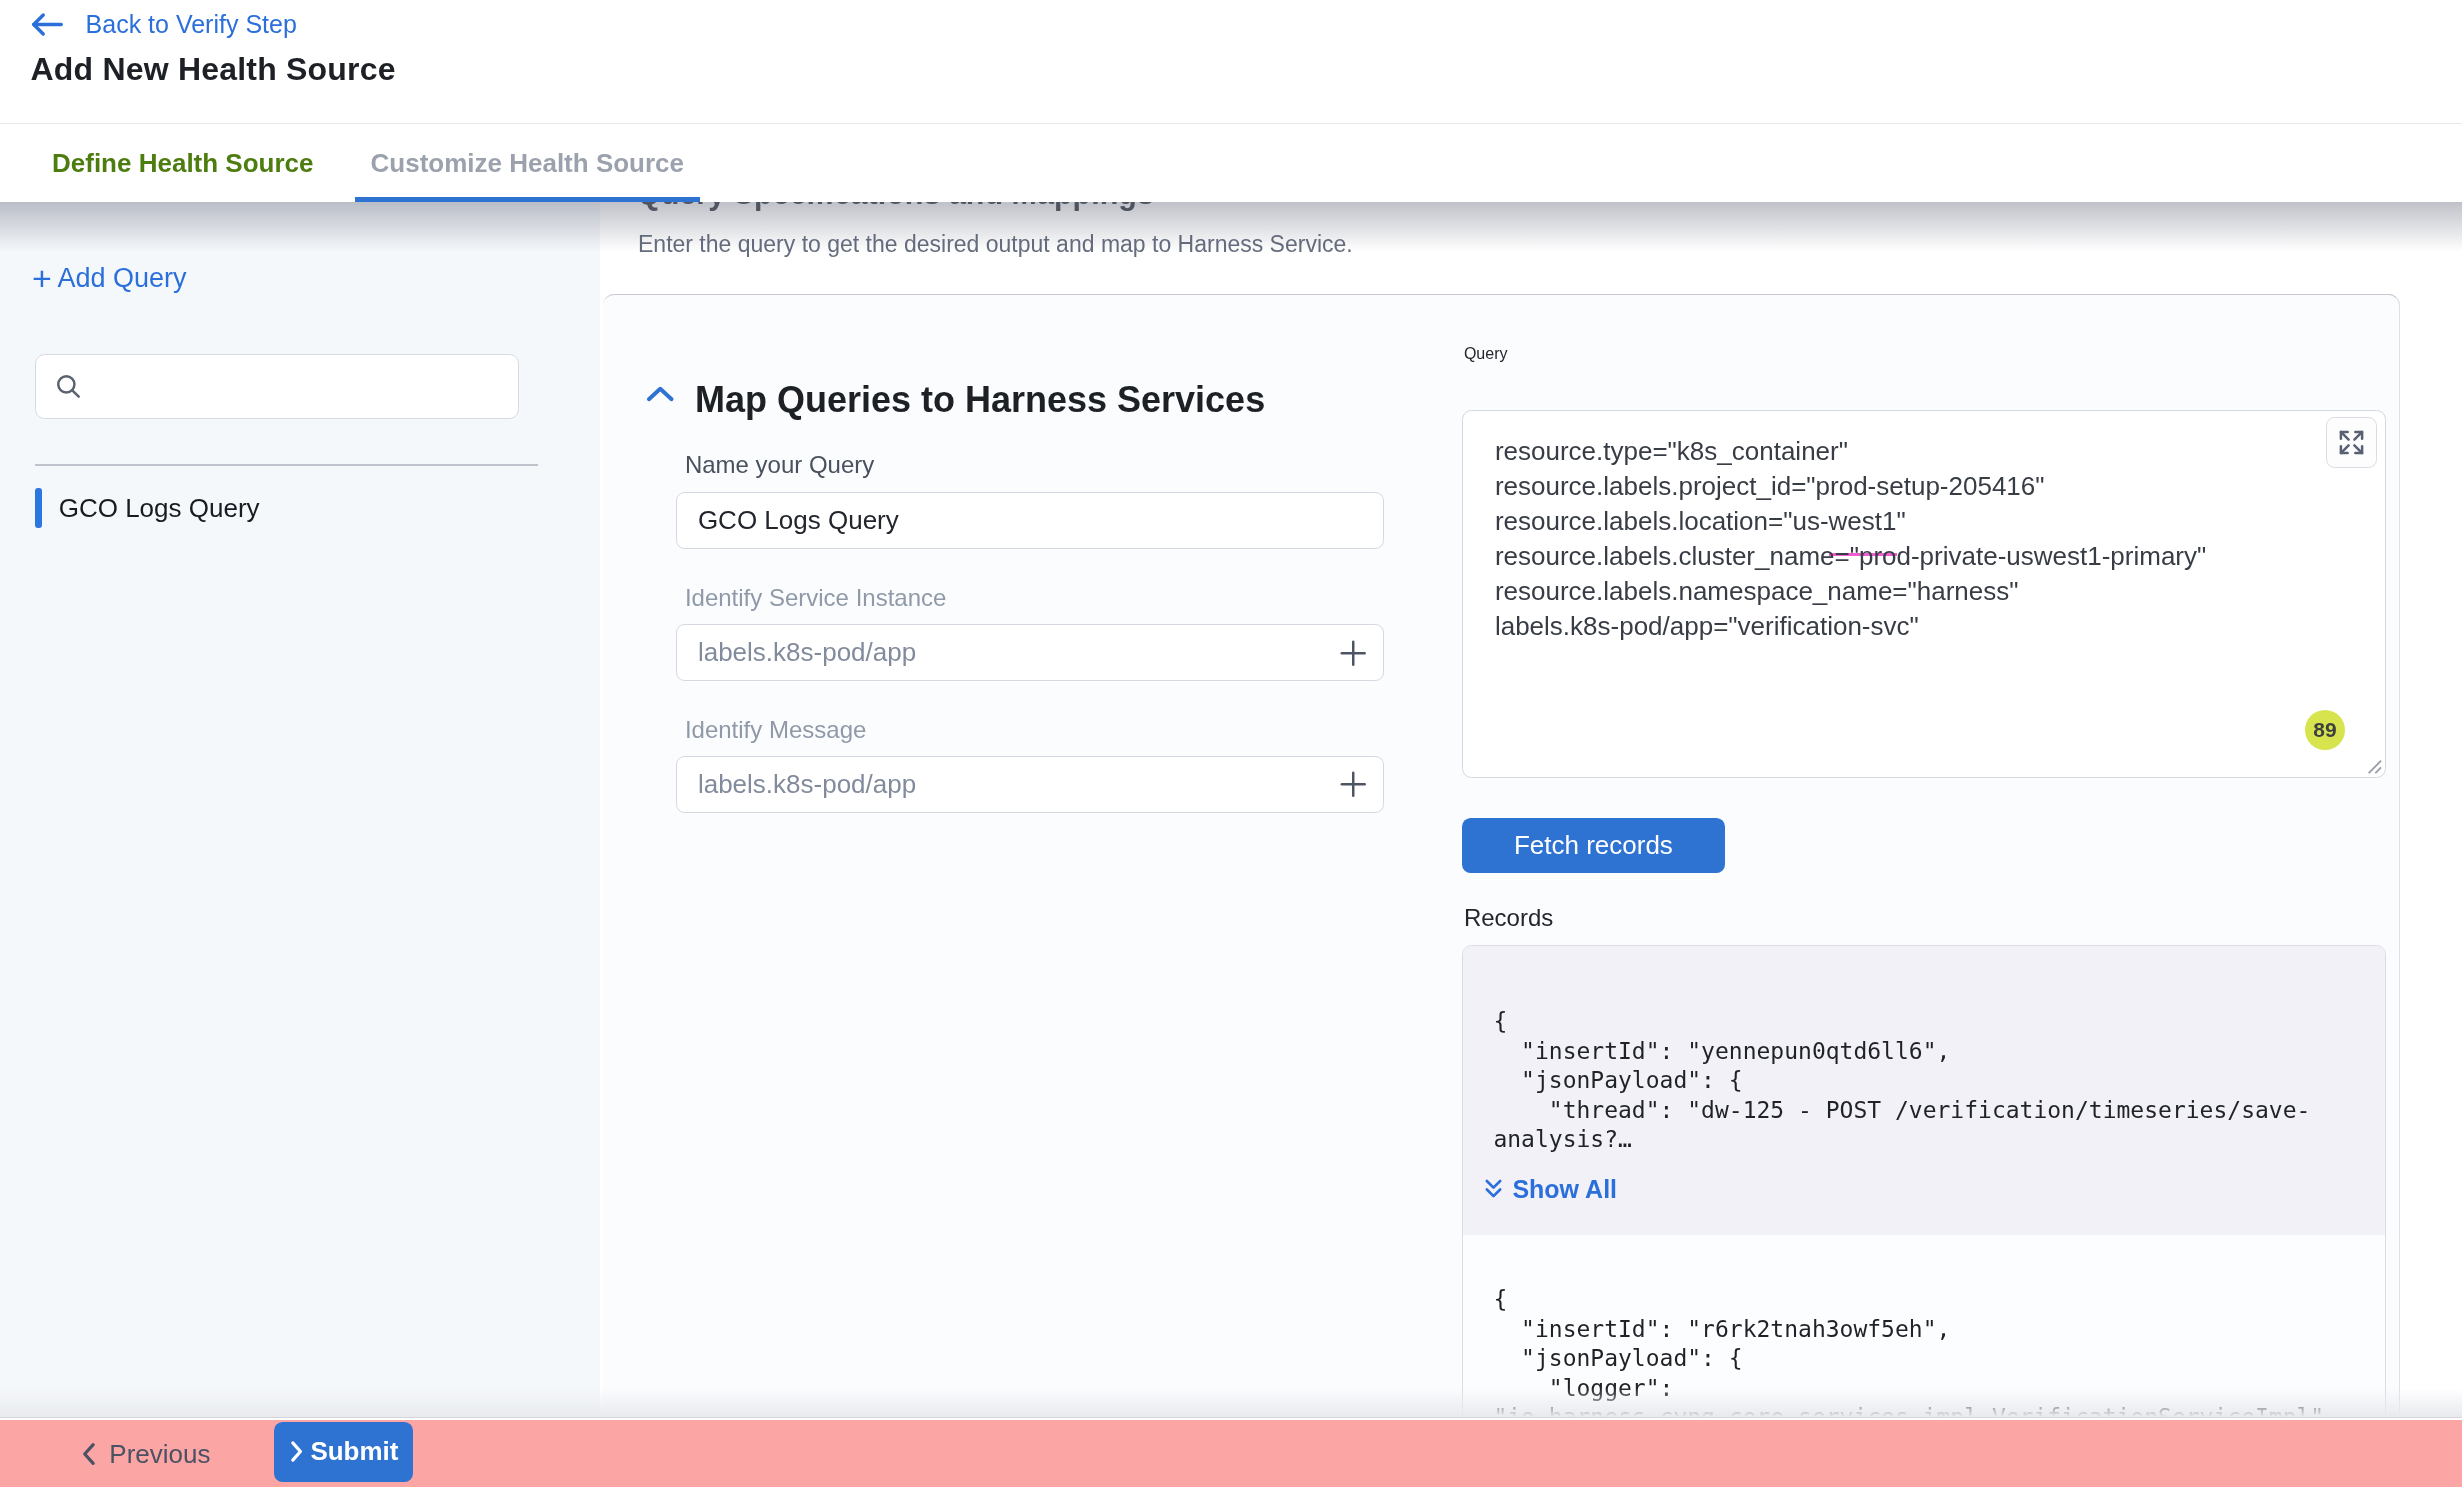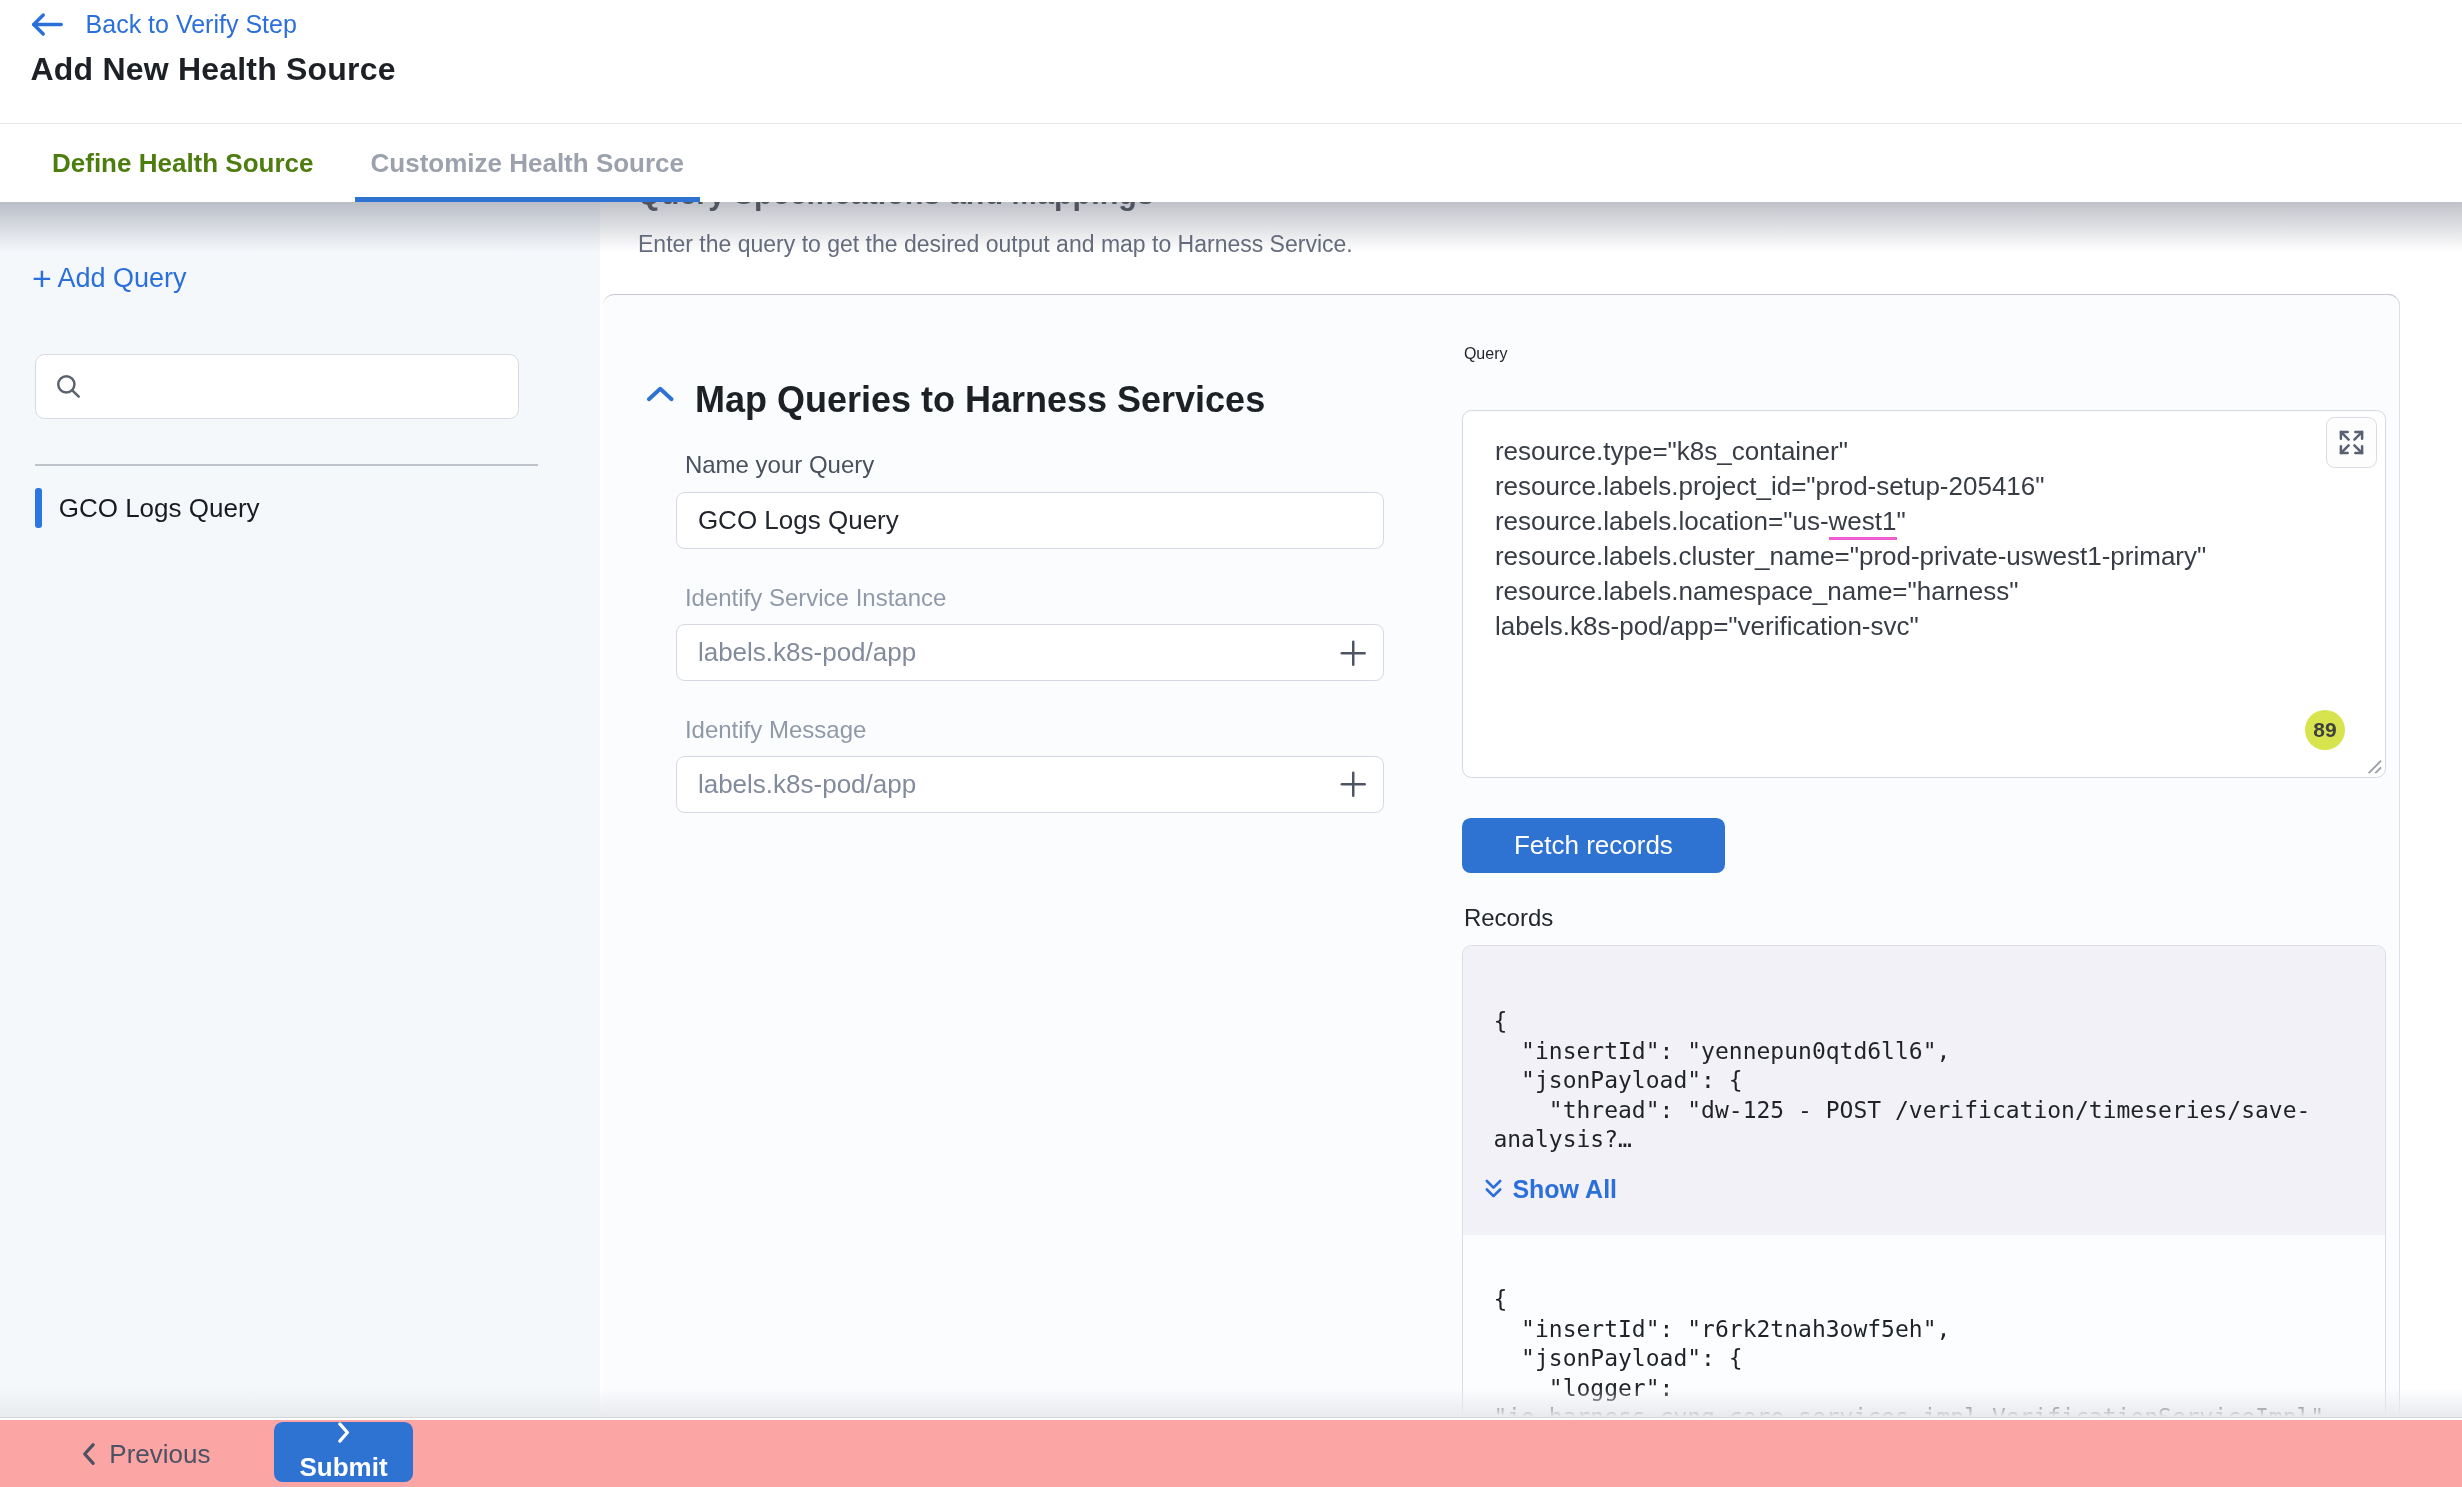--- a/index.html
+++ b/index.html
@@ -53,40 +53,40 @@
   .field-label{position:absolute;left:82px;font-size:24px;font-weight:500;color:#49505e;}
   .field-label.dim{color:#9099a8;}
   .text-input{position:absolute;left:73px;width:708px;height:57px;background:#fff;border:1.9px solid var(--border);border-radius:8.6px;font-size:26px;color:#22262c;padding:0 57px 0 21px;outline:none;font-family:"Liberation Sans",sans-serif;}
   .text-input.gray{color:#828b9c;}
   .plus-btn{position:absolute;width:38px;height:38px;display:grid;place-items:center;cursor:pointer;}
 
   
   .query-label{position:absolute;left:861px;top:50px;font-size:16px;font-weight:500;color:#23262c;}
   .query-box{position:absolute;left:859px;top:115px;width:924px;height:368px;background:#fff;border:1.9px solid var(--border);border-radius:9.5px;}
   .query-code{padding:23px 38px 0 32px;font-size:26px;line-height:35px;color:#383d45;}
-  .spell{border-bottom:3.8px solid #ee5ed2;padding-bottom:1px;}
+  .spell{border-bottom:3.8px solid #ee5ed2;padding-bottom:17px;}
   .expand-btn{position:absolute;top:5.7px;right:7.6px;width:51px;height:51px;background:#fdfdfe;border:1.9px solid #d9dce3;border-radius:8.6px;display:grid;place-items:center;cursor:pointer;}
   .char-badge{position:absolute;right:40px;bottom:27px;width:40px;height:40px;border-radius:50%;background:#d7e44e;color:#404040;font-size:21px;font-weight:700;display:grid;place-items:center;}
   .resize-grip{position:absolute;right:2.9px;bottom:2.9px;}
 
   .fetch-btn{position:absolute;left:859px;top:523px;width:263px;height:55px;background:var(--blue);border:none;border-radius:8.6px;color:#fff;font-size:26px;font-weight:500;display:grid;place-items:center;cursor:pointer;font-family:"Liberation Sans",sans-serif;}
 
   .records-label{position:absolute;left:861px;top:609px;font-size:24px;font-weight:400;color:#23262c;}
   .records-box{position:absolute;left:859px;top:650px;width:924px;height:533px;background:#fcfdfe;border:1.9px solid #d9dce3;border-radius:9.5px;overflow:hidden;}
   .record-panel{position:relative;height:289px;background:#f1f1f7;}
   pre.mono{font-family:"DejaVu Sans Mono","Liberation Mono",monospace;font-size:23px;line-height:29.5px;color:#1f2226;white-space:pre;}
   .record-panel pre.mono{padding:61px 28.6px 0 30.5px;}
   .record-2 pre.mono{padding:50px 28.6px 0 30.5px;}
   .show-all{position:absolute;left:21px;top:229px;display:flex;align-items:center;gap:9.5px;color:var(--link);font-size:25px;font-weight:600;cursor:pointer;}
 
   
   .bottom-strip{position:absolute;top:1388px;left:0;right:0;height:29.5px;background:linear-gradient(180deg,rgba(232,234,238,0),#e8eaee);border-bottom:1.9px solid #d4d6db;z-index:6;}
   .footer{position:absolute;top:1420px;left:0;right:0;bottom:0;background:#fca5a5;z-index:7;}
   .prev-btn{position:absolute;left:80px;top:50%;transform:translateY(-50%);display:flex;align-items:center;gap:13.3px;color:#4b5263;font-size:26px;font-weight:500;cursor:pointer;background:none;border:none;font-family:"Liberation Sans",sans-serif;}
-  .submit-btn{position:absolute;left:274px;top:1.9px;width:139px;height:60px;background:var(--blue);border:none;border-radius:8.6px;color:#fff;font-size:26px;font-weight:600;display:flex;align-items:center;justify-content:center;gap:7.6px;cursor:pointer;font-family:"Liberation Sans",sans-serif;flex-direction:column;}
+  .submit-btn{position:absolute;left:274px;top:1.9px;width:139px;height:60px;background:var(--blue);border:none;border-radius:8.6px;color:#fff;font-size:26px;font-weight:600;display:flex;align-items:center;justify-content:center;gap:7.6px;cursor:pointer;font-family:"Liberation Sans",sans-serif;}
 
   svg{display:block;}
 </style>
 </head>
 <body>
 
 <div class="page">
 
   <div class="header">
     <div class="back-link">

